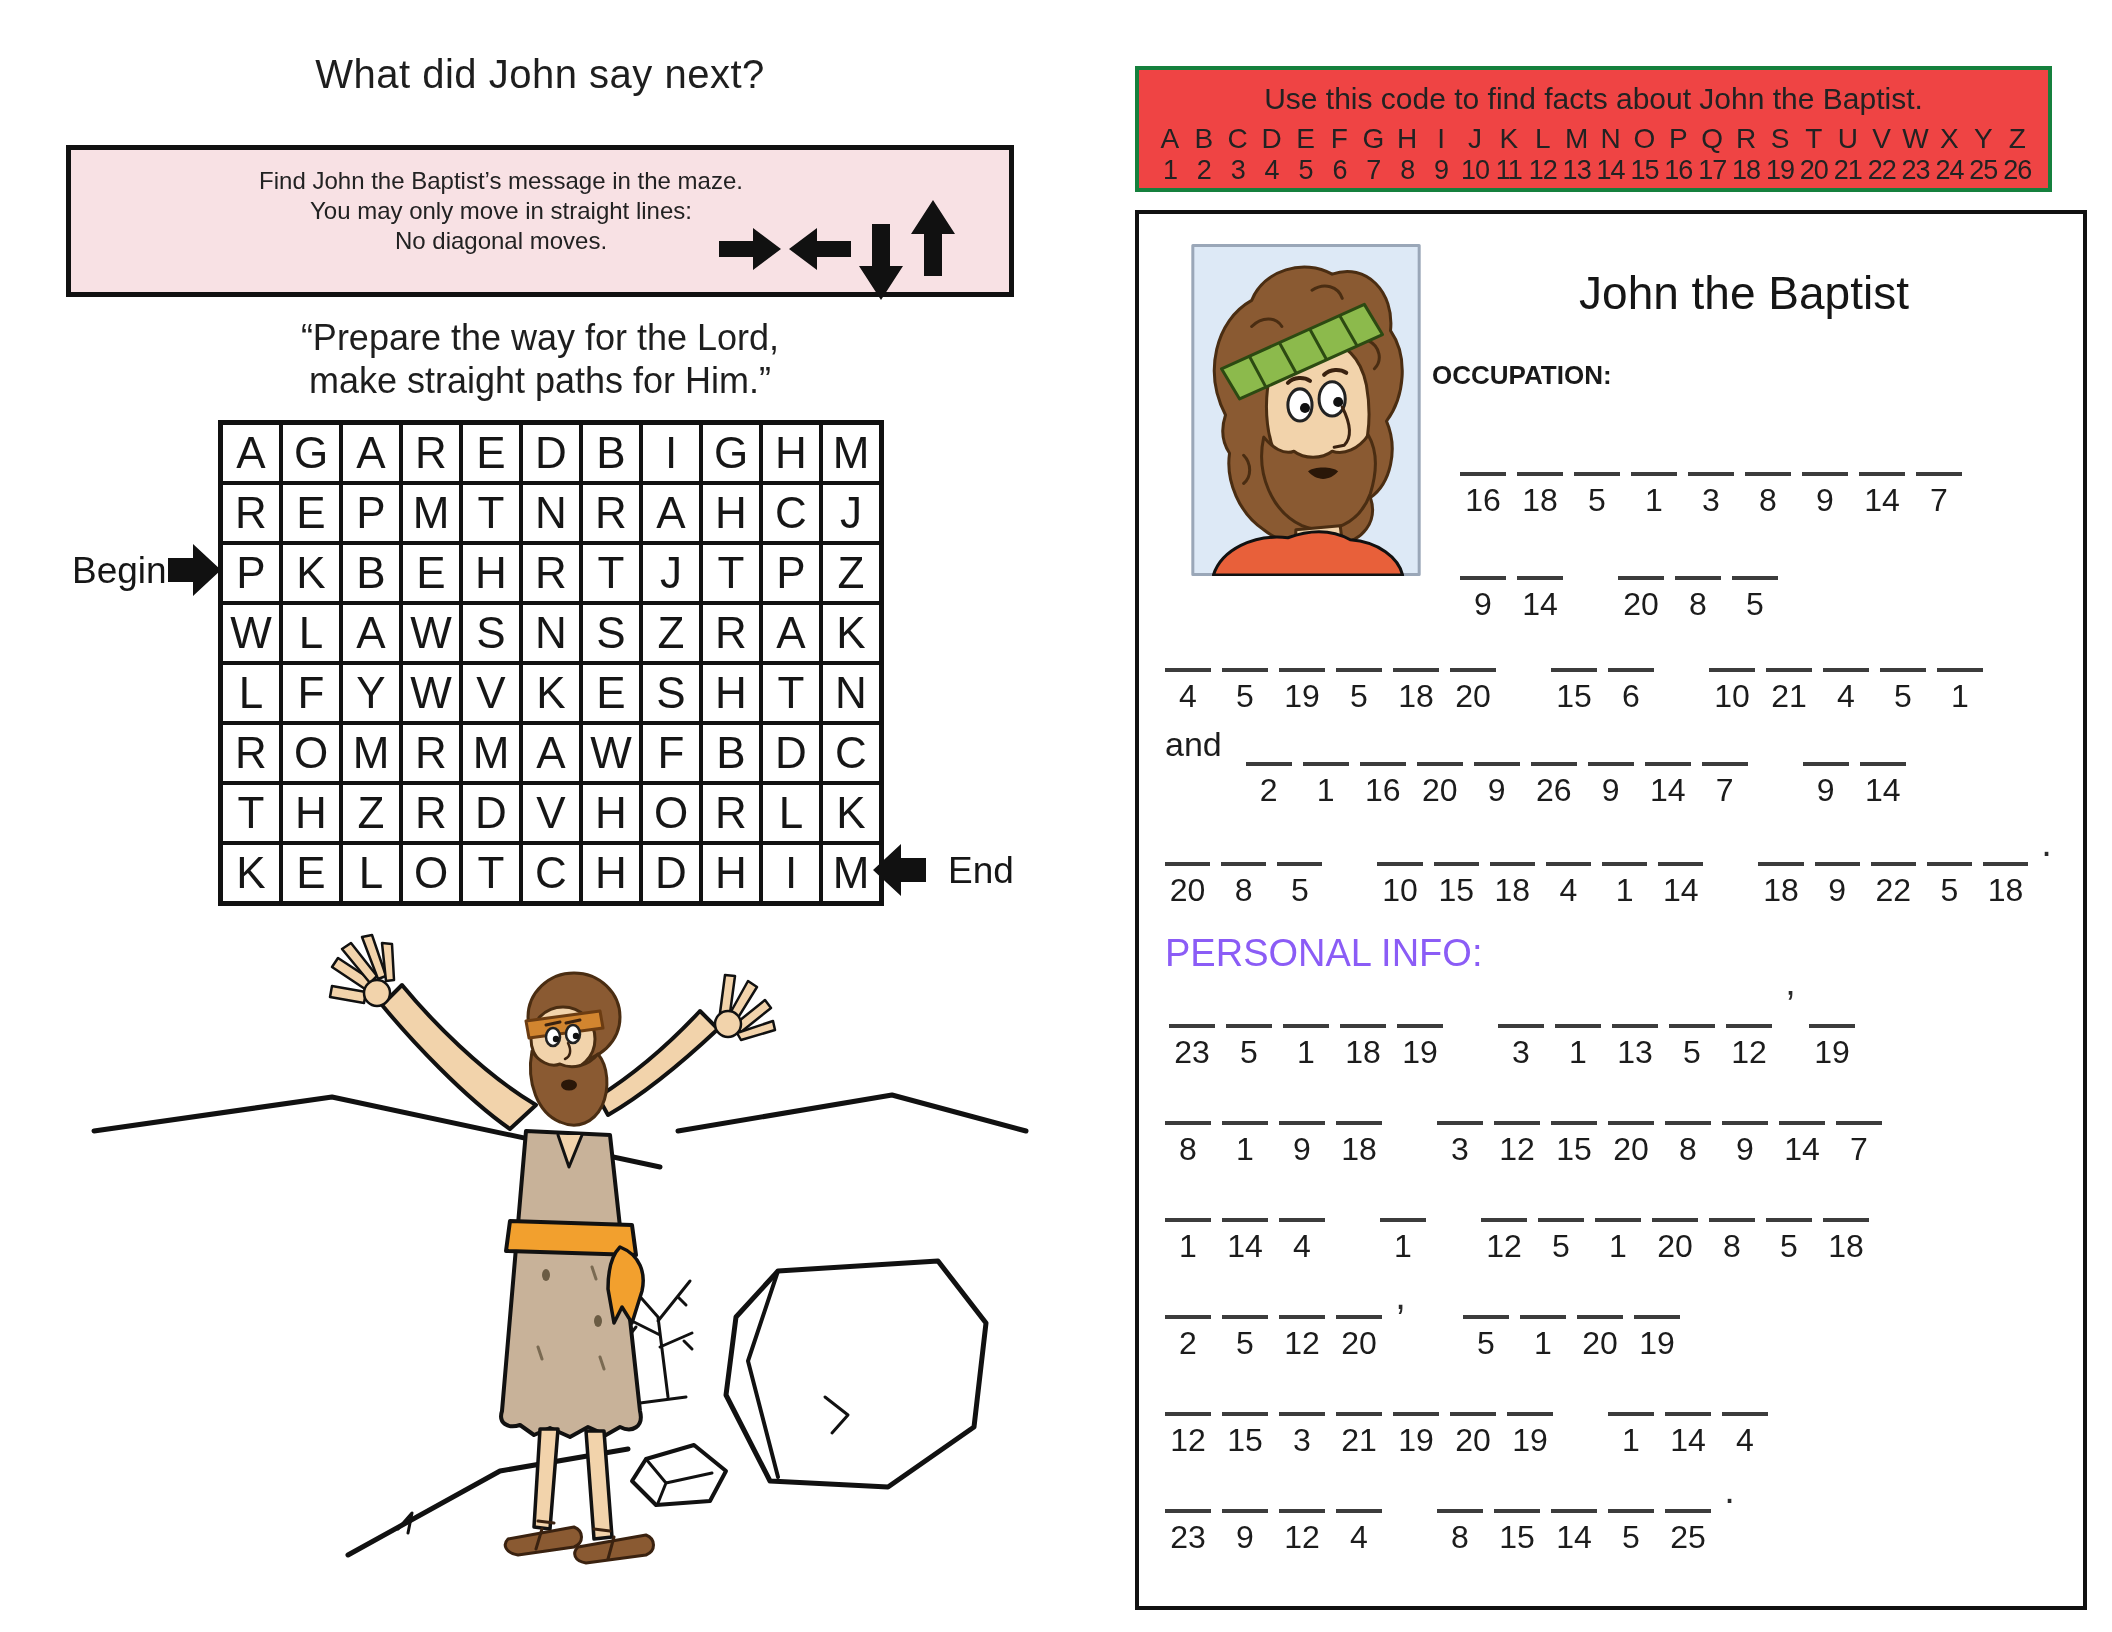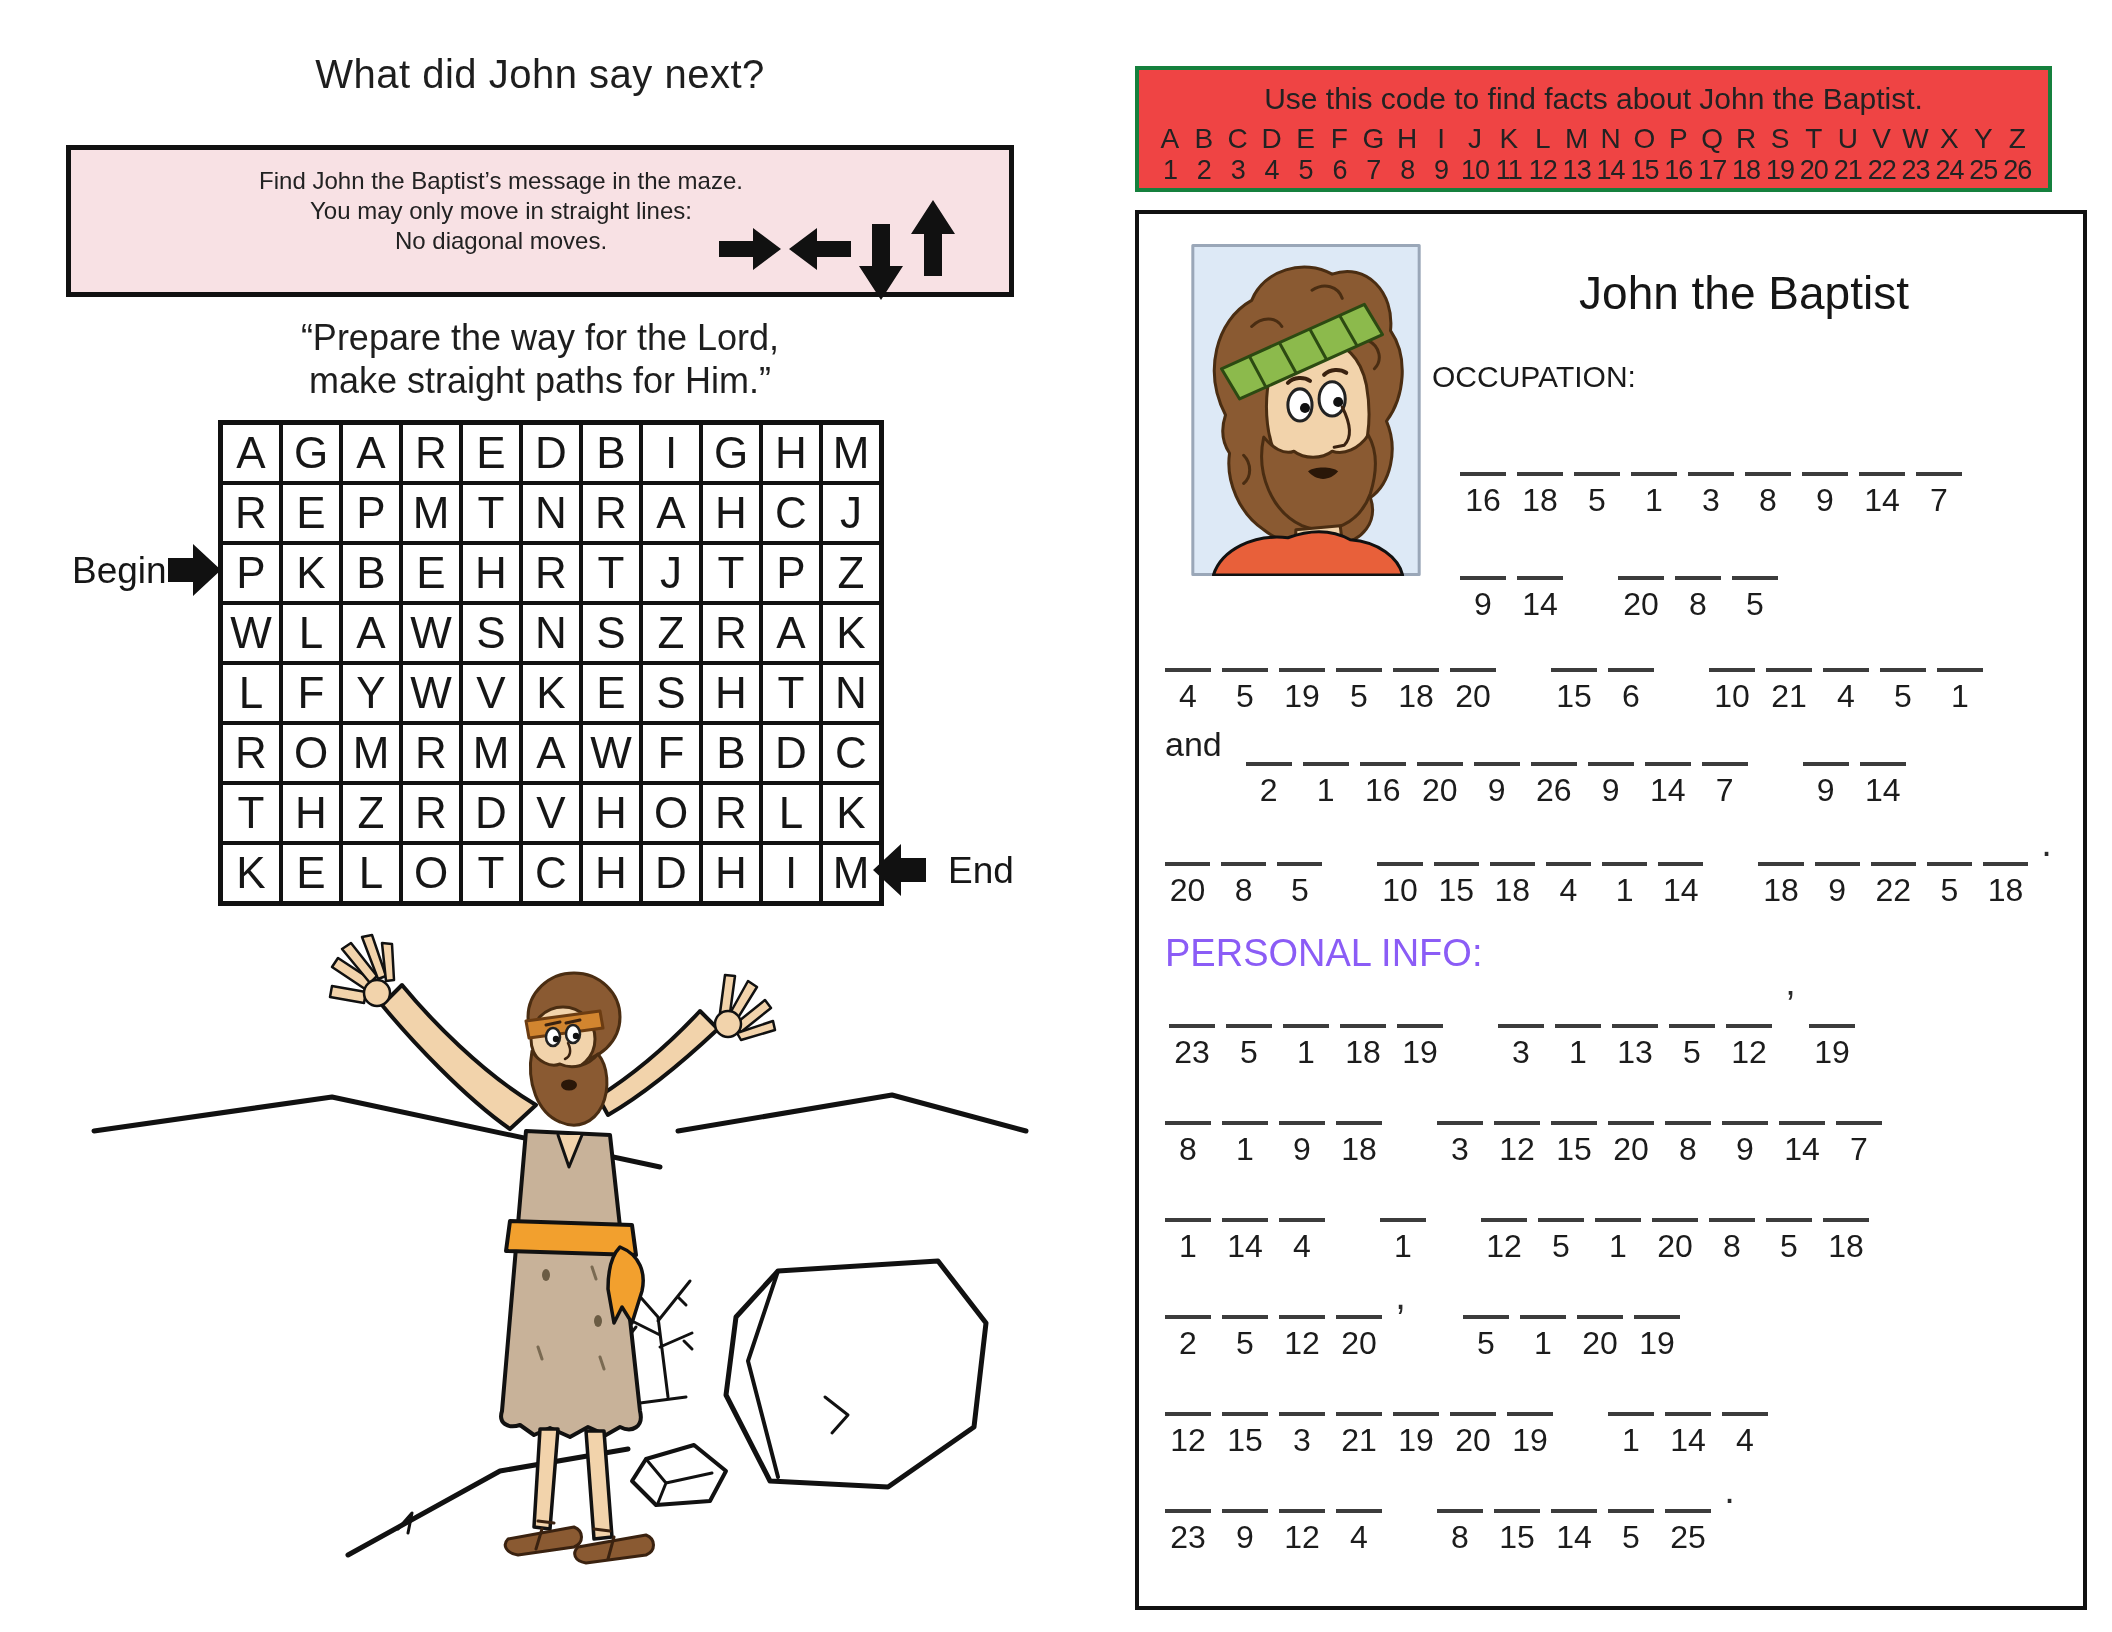--- a/index.html
+++ b/index.html
@@ -34,21 +34,21 @@
   .code-cols{display:flex;margin:8px 14px 0 14px;}
   .ccol{flex:1;text-align:center;}
   .clet{font-size:28px;color:#222;line-height:1.1;}
   .cnum{font-size:27px;color:#222;letter-spacing:-1px;line-height:1.15;}
 
   .panel{position:absolute;left:1135px;top:210px;width:944px;height:1392px;
          border:4px solid #111;background:#fff;}
   .portrait{position:absolute;left:52px;top:30px;}
   .panel-title{position:absolute;left:290px;top:52px;width:630px;text-align:center;
                font-size:46px;color:#161616;}
-  .occ-label{position:absolute;left:293px;top:146px;font-size:30px;color:#1a1a1a;}
+  .occ-label{position:absolute;left:293px;top:146px;font-size:26px;color:#1a1a1a;font-weight:bold;}
   .pers-label{position:absolute;left:26px;top:718px;font-size:38px;color:#8b5cf6;}
   .o-rows{position:absolute;left:26px;top:232px;width:900px;}
   .p-rows{position:absolute;left:26px;top:784px;width:900px;}
 
   
   .crow{display:flex;align-items:flex-start;}
   .tok{display:flex;flex-direction:column;align-items:center;width:46px;margin-right:11px;}
   .tok .bl{width:100%;height:26px;border-bottom:4px solid #3c3c3c;}
   .tok .nm{font-size:32px;color:#1c1c1c;margin-top:8px;line-height:1;}
   .tok.punct{width:15px;}

